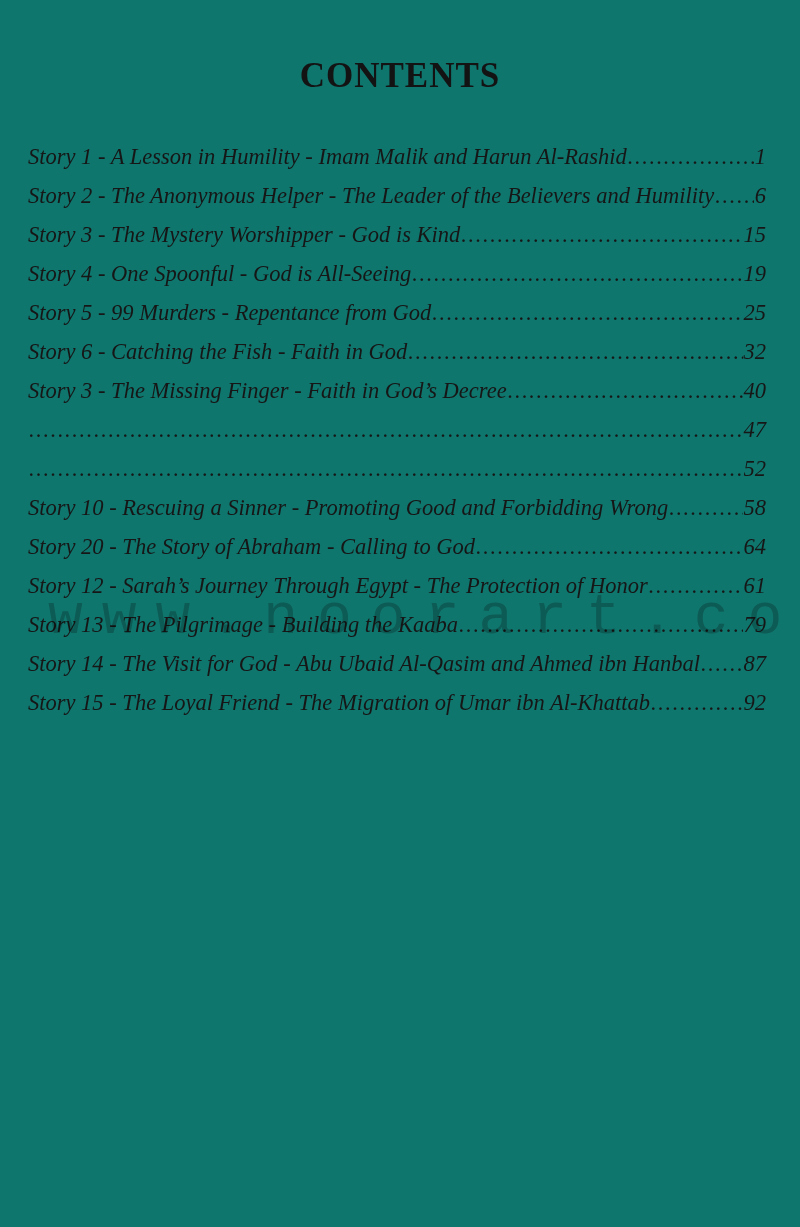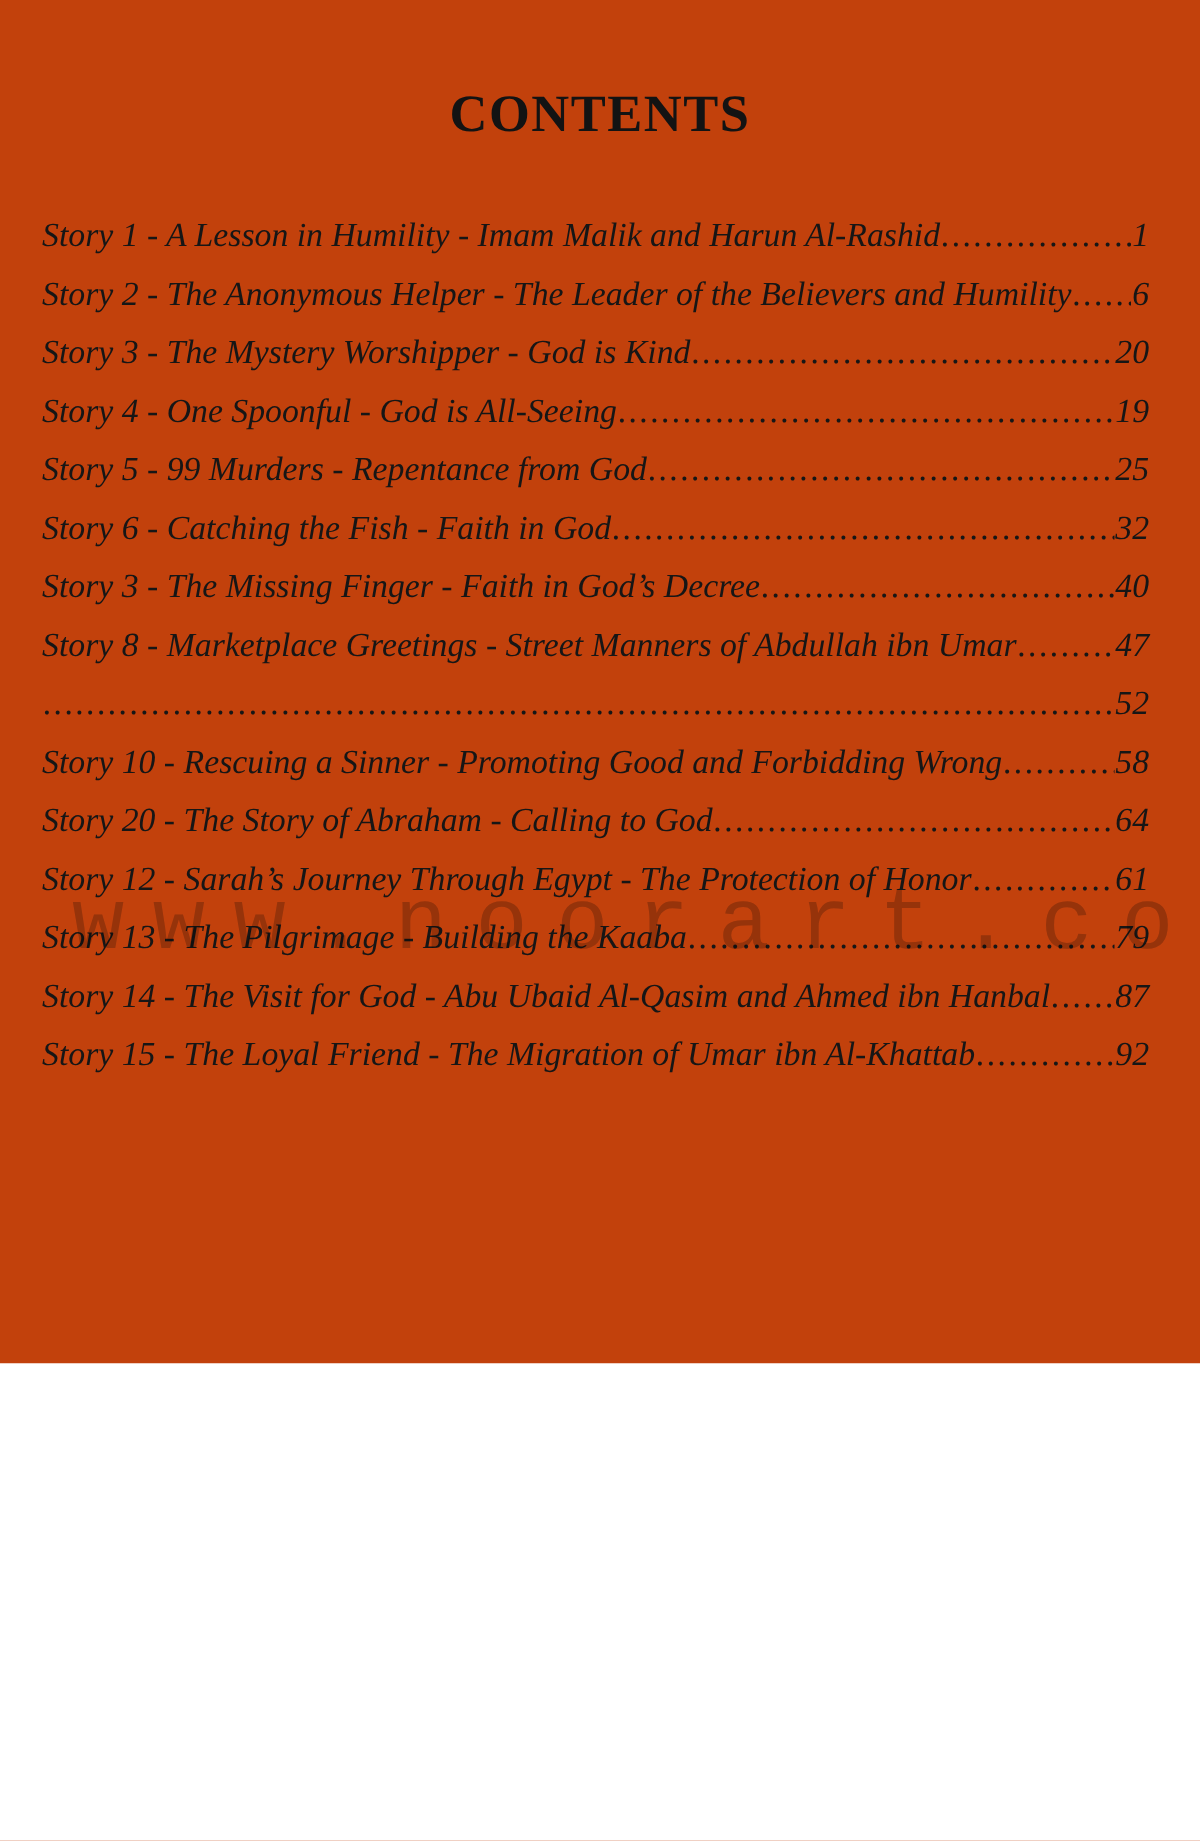--- a/index.html
+++ b/index.html
@@ -3,22 +3,22 @@
 <meta charset="utf-8">
 <style>
   html, body {
     margin: 0;
     padding: 0;
     background: #ffffff;
   }
   .page {
     position: relative;
     width: 800px;
-    height: 909px;
-    background: #c2410c;
+    height: 1227px;
+    background: #0f766e;
     overflow: hidden;
     font-family: "Liberation Serif", serif;
   }
   .page-title {
     margin: 0;
     padding-top: 57px;
     text-align: center;
     font-size: 35px;
     line-height: 1.1;
     font-weight: bold;
@@ -92,21 +92,21 @@
 
   <div class="toc-row">
     <span class="toc-title">Story 2 - The Anonymous Helper - The Leader of the Believers and Humility</span>
     <span class="toc-dots"></span>
     <span class="toc-page">6</span>
   </div>
 
   <div class="toc-row">
     <span class="toc-title">Story 3 - The Mystery Worshipper - God is Kind</span>
     <span class="toc-dots"></span>
-    <span class="toc-page">20</span>
+    <span class="toc-page">15</span>
   </div>
 
   <div class="toc-row">
     <span class="toc-title">Story 4 - One Spoonful - God is All-Seeing</span>
     <span class="toc-dots"></span>
     <span class="toc-page">19</span>
   </div>
 
   <div class="toc-row">
     <span class="toc-title">Story 5 - 99 Murders - Repentance from God</span>
@@ -120,21 +120,20 @@
     <span class="toc-page">32</span>
   </div>
 
   <div class="toc-row">
     <span class="toc-title">Story 3 - The Missing Finger - Faith in God’s Decree</span>
     <span class="toc-dots"></span>
     <span class="toc-page">40</span>
   </div>
 
   <div class="toc-row">
-    <span class="toc-title">Story 8 - Marketplace Greetings - Street Manners of Abdullah ibn Umar</span>
     <span class="toc-dots"></span>
     <span class="toc-page">47</span>
   </div>
 
   <div class="toc-row">
     <span class="toc-dots"></span>
     <span class="toc-page">52</span>
   </div>
 
   <div class="toc-row">

